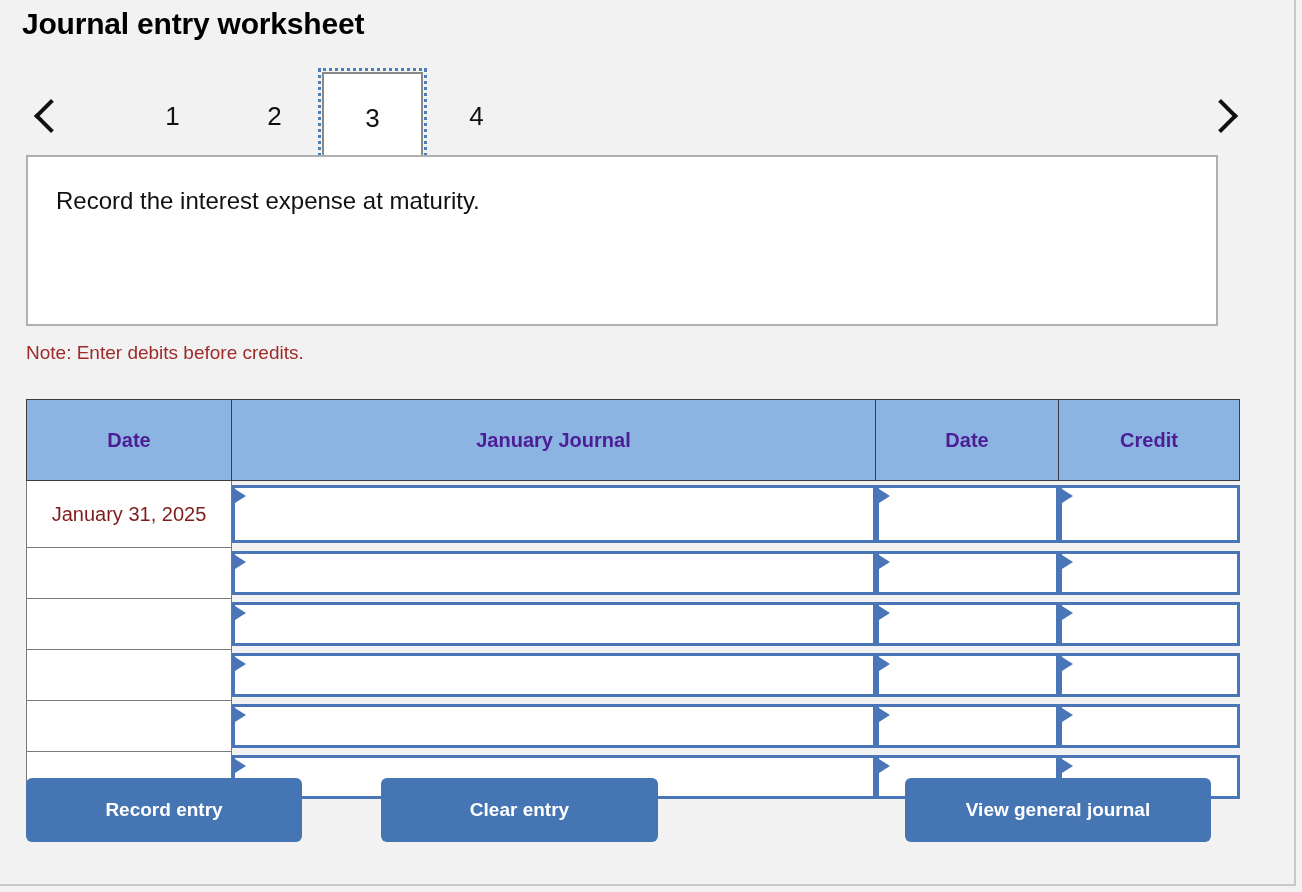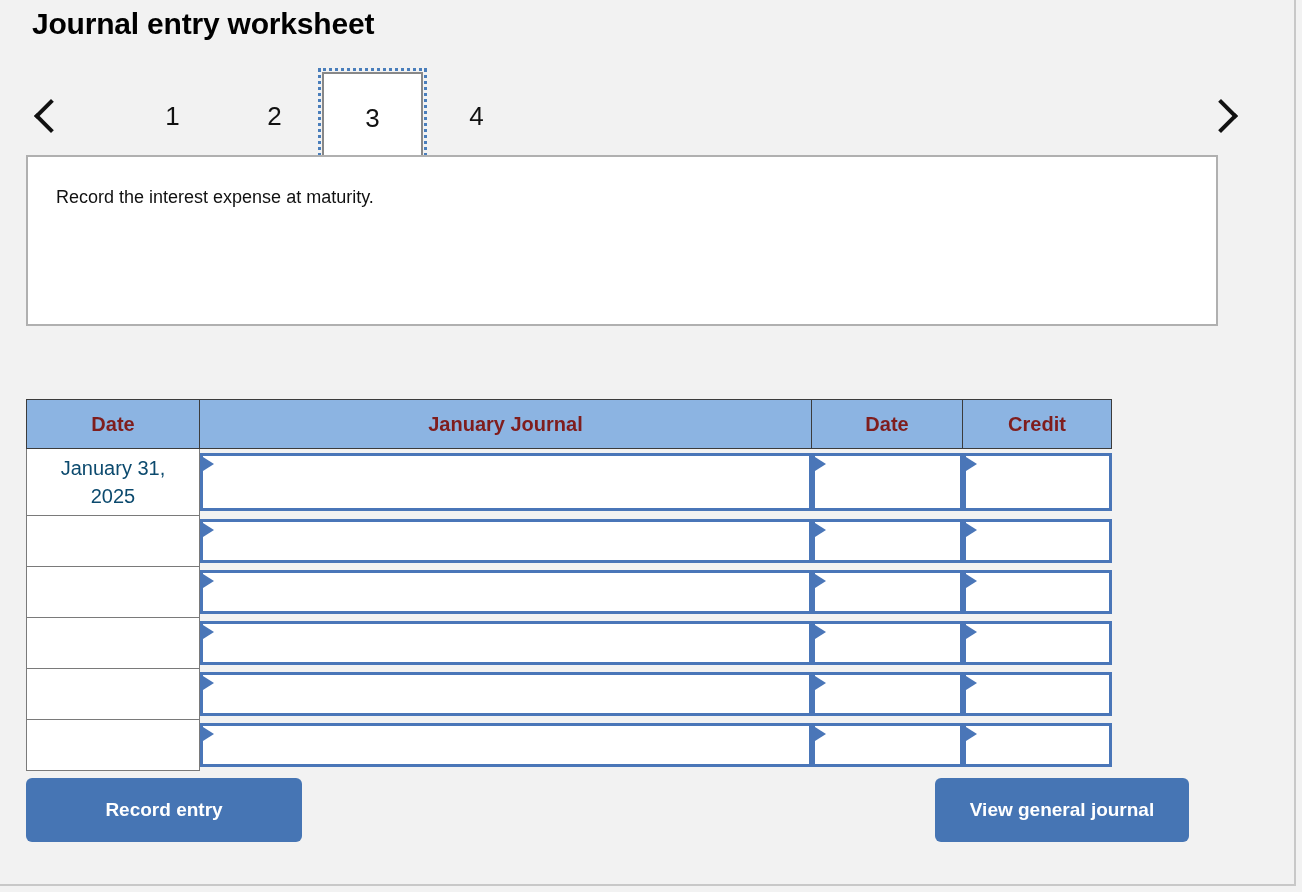--- a/index.html
+++ b/index.html
@@ -22,21 +22,21 @@
     height: 886px;
     background: #f2f2f2;
     border-right: 2px solid #c8c8c8;
     border-bottom: 2px solid #c8c8c8;
     box-sizing: border-box;
   }
 
   
   .title {
     position: absolute;
-    left: 32px;
+    left: 22px;
     top: 4px;
     font-size: 30px;
     font-weight: bold;
     letter-spacing: -0.2px;
     line-height: 40px;
     white-space: nowrap;
   }
 
   
   .pager {
@@ -99,21 +99,21 @@
     width: 1192px;
     height: 171px;
     background: #ffffff;
     border: 2px solid #b0b0b0;
     box-sizing: border-box;
   }
   .instruction-text {
     position: absolute;
     left: 28px;
     top: 30px;
-    font-size: 18px;
+    font-size: 24px;
     color: #111;
   }
 
   
   .note {
     position: absolute;
     left: 26px;
     top: 342px;
     font-size: 19px;
     color: #9e2a2a;
@@ -126,41 +126,41 @@
     top: 399px;
     width: 1081px;
     border-collapse: collapse;
     table-layout: fixed;
   }
   .jtable th {
     background: #8cb4e2;
     border: 1px solid #3c3c3c;
     font-size: 20px;
     font-weight: bold;
-    color: #7f1d1d;
+    color: #4c1d95;
     height: 48px;
-    padding: 0;
+    padding: 16px;
     text-align: center;
   }
   .col-date    { width: 172px; }
   .col-journal { width: 611px; }
   .col-debit   { width: 150px; }
   .col-credit  { width: 148px; }
 
   .jtable td {
     padding: 0;
     vertical-align: middle;
     background: #ffffff;
   }
   td.date-cell {
     border: 1px solid #7a7a7a;
     border-top: none;
     text-align: center;
     font-size: 20px;
-    color: #0c4a6e;
+    color: #7f1d1d;
     height: 46px;
     padding: 2px 16px;
     line-height: 28px;
   }
   tr.row-1 td.date-cell { height: 62px; }
 
   td.input-cell {
     border: none;
     padding: 1px 0 1px 0;
     background: #f2f2f2;
@@ -194,21 +194,21 @@
     font-size: 19px;
     font-weight: bold;
     border: none;
     border-radius: 6px;
     height: 64px;
     cursor: pointer;
     font-family: "Liberation Sans", sans-serif;
   }
   .btn-record { left: 26px;  top: 778px; width: 276px; }
   .btn-clear  { left: 381px; top: 778px; width: 277px; }
-  .btn-view   { left: 935px; top: 778px; width: 254px; text-align: center; }
+  .btn-view   { left: 905px; top: 778px; width: 306px; text-align: center; }
 </style>
 </head>
 <body>
 
 <div class="page">
 
   <div class="title">Journal entry worksheet</div>
 
   <div class="pager">
     <div class="pager-arrow prev">
@@ -220,20 +220,21 @@
     <div class="pager-num n4">4</div>
     <div class="pager-arrow next">
       <span class="chev right"></span>
     </div>
   </div>
 
   <div class="instruction">
     <div class="instruction-text">Record the interest expense at maturity.</div>
   </div>
 
+  <div class="note">Note: Enter debits before credits.</div>
 
   <table class="jtable">
     <thead>
       <tr>
         <th class="col-date">Date</th>
         <th class="col-journal">January Journal</th>
         <th class="col-debit">Date</th>
         <th class="col-credit">Credit</th>
       </tr>
     </thead>
@@ -343,15 +344,16 @@
         <td class="input-cell">
           <div class="inputbox">
             <span class="marker"></span>
           </div>
         </td>
       </tr>
     </tbody>
   </table>
 
   <button class="btn btn-record">Record entry</button>
+  <button class="btn btn-clear">Clear entry</button>
   <button class="btn btn-view">View general journal</button>
 
 </div>
 
 </body></html>

